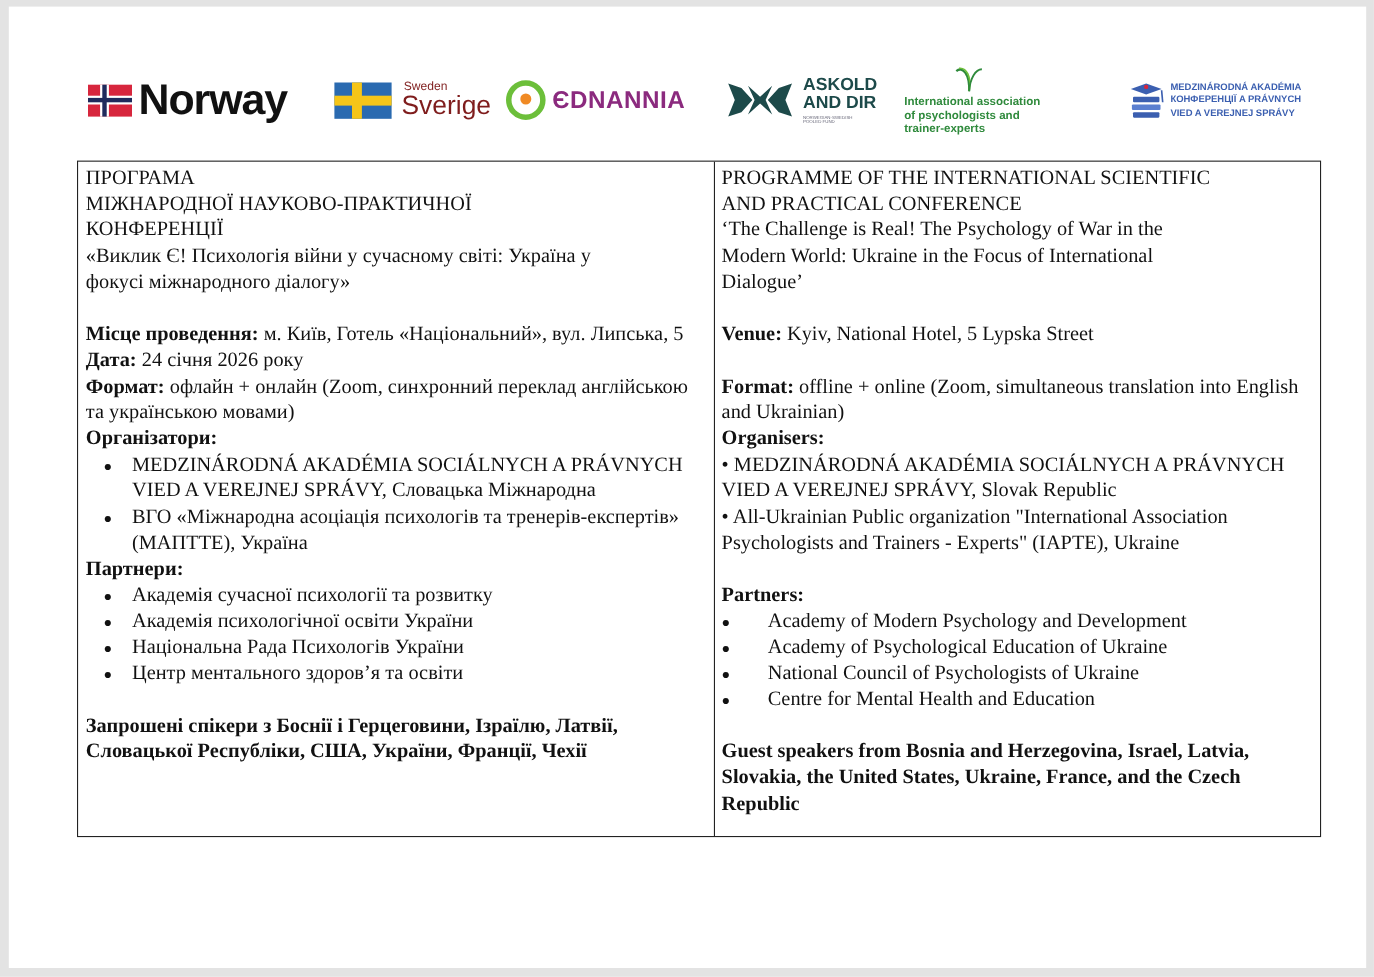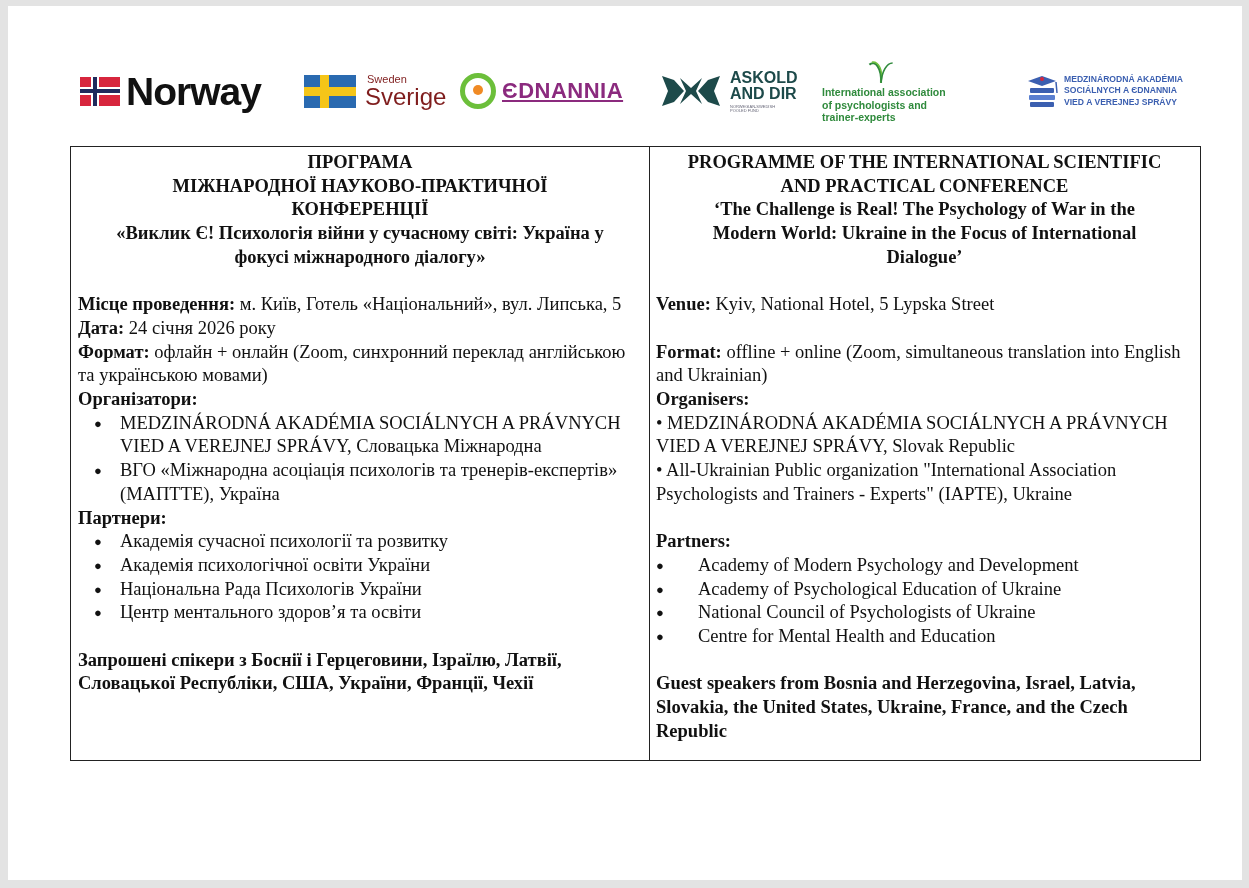--- a/index.html
+++ b/index.html
@@ -21,41 +21,41 @@
   .se-flag { width:52px; height:33px; position:relative; background:#2a6ab0; margin-right:9px; }
   .se-flag .v { position:absolute; left:16px; top:0; width:9px; height:100%; background:#f5c518; }
   .se-flag .h { position:absolute; left:0; top:12px; width:100%; height:9px; background:#f5c518; }
   .se-text { font-family:"Liberation Sans","DejaVu Sans",sans-serif; color:#7f1d1d; line-height:1; }
   .se-small { font-size:11px; display:block; margin-left:2px; }
   .se-big { font-size:24px; display:block; }
   
   .logo-ednannia { left:388px; }
   .ed-circle { width:26px; height:26px; border-radius:50%; border:5px solid #6cbf3a; position:relative; margin-right:6px; }
   .ed-circle::after { content:""; position:absolute; left:8px; top:7px; width:10px; height:10px; border-radius:50%; background:#f08a24; }
-  .ed-text { font-family:"Liberation Sans","DejaVu Sans",sans-serif; font-weight:bold; font-size:22px; color:#8b2a7e; letter-spacing:0.5px;text-decoration:underline; }
+  .ed-text { font-family:"Liberation Sans","DejaVu Sans",sans-serif; font-weight:bold; font-size:22px; color:#8b2a7e; letter-spacing:0.5px; }
   
   .logo-askold { left:588px; }
   .ak-mark { width:62px; height:34px; margin-right:8px; }
   .ak-text { font-family:"Liberation Sans","DejaVu Sans",sans-serif; color:#1d4a4a; line-height:1; }
   .ak-big { font-size:16px; font-weight:bold; display:block; }
   .ak-small { font-size:4px; display:block; margin-top:3px; color:#667; }
   
   .logo-iapte { left:750px;flex-direction:column; }
   .ia-mark { width:34px; height:34px; margin-right:6px; }
   .ia-text { font-family:"Liberation Sans","DejaVu Sans",sans-serif; color:#2f8a3c; font-size:10.5px; line-height:1.2; font-weight:bold; }
   
   .logo-mas { left:952px; }
   .mas-mark { width:36px; height:36px; margin-right:4px; }
   .mas-text { font-family:"Liberation Sans","DejaVu Sans",sans-serif; color:#3b5fb0; font-size:8.6px; line-height:1.35; font-weight:bold; }
 
   .table { position:absolute; left:70px; top:146px; width:1131px; height:615px; border:1.5px solid #222; box-sizing:border-box; display:flex; }
   .col { position:relative; box-sizing:border-box; padding:4px 7px 0 7px; font-size:18.5px; line-height:23.7px; }
   .col-left { width:579px; border-right:1.5px solid #222; }
   .col-right { flex:1; padding-left:6px; }
-  .center { text-align:center; font-weight:bold; }
+  .center { font-weight:normal; }
   .b { font-weight:bold; }
   .gap { height:23.7px; }
   ul { margin:0; padding:0; list-style:none; }
   .ukr-list li { position:relative; padding-left:42px; }
   .ukr-list li::before { content:"●"; position:absolute; left:16px; top:0; font-size:13px; }
   .eng-bullets li { position:relative; padding-left:0; }
   .eng-list li { position:relative; padding-left:42px; }
   .eng-list li::before { content:"●"; position:absolute; left:0; top:0; font-size:13px; }
 </style>
 </head>
@@ -116,21 +116,21 @@
     <svg class="mas-mark" viewBox="0 0 36 36">
       <path d="M4 8 L18 3 L32 8 L18 13 Z" fill="#3b5fb0"></path>
       <circle cx="18" cy="6" r="2" fill="#d7263d"></circle>
       <rect x="6" y="15" width="24" height="5" rx="1" fill="#3b5fb0"></rect>
       <rect x="5" y="22" width="26" height="5" rx="1" fill="#5a7fd0"></rect>
       <rect x="6" y="29" width="24" height="5" rx="1" fill="#3b5fb0"></rect>
       <line x1="32" y1="9" x2="33" y2="20" stroke="#3b5fb0" stroke-width="1.5"></line>
     </svg>
     <span class="mas-text">
       <span style="display:block">MEDZINÁRODNÁ AKADÉMIA</span>
-      <span style="display:block">SOCIÁLNYCH A ЄDNANNIA</span>
+      <span style="display:block">КОНФЕРЕНЦІЇ A PRÁVNYCH</span>
       <span style="display:block">VIED A VEREJNEJ SPRÁVY</span>
     </span>
   </div>
 </div>
 
 <div class="table">
   <div class="col col-left">
     <div class="center">
       <div>ПРОГРАМА</div>
       <div>МІЖНАРОДНОЇ НАУКОВО-ПРАКТИЧНОЇ</div>

